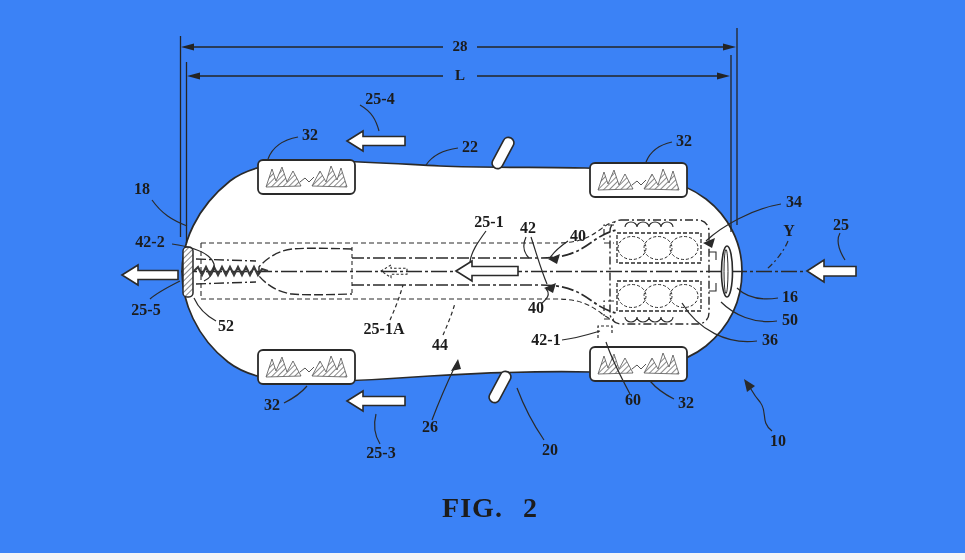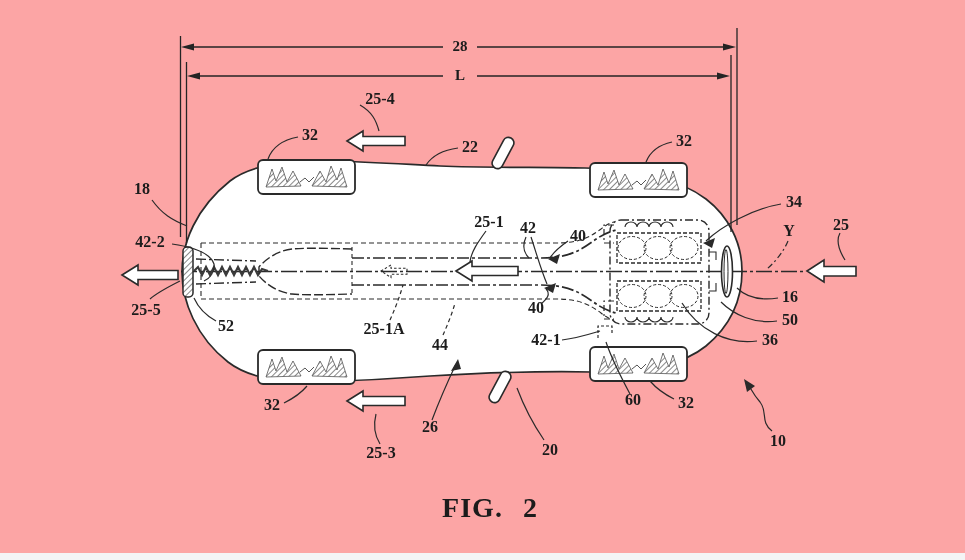--- a/index.html
+++ b/index.html
@@ -1,16 +1,16 @@
 <!DOCTYPE html>
 <html><head>
 <meta charset="utf-8">
 <style>
   html,body{margin:0;padding:0;background:#ffffff;}
-  .page{position:relative;width:965px;height:560px;background:#fca5a5;overflow:hidden;
+  .page{position:relative;width:965px;height:560px;background:#3b82f6;overflow:hidden;
         font-family:"Liberation Serif", serif;}
   svg{position:absolute;left:0;top:0;}
   .ref{font-family:"Liberation Serif", serif;font-weight:bold;font-size:16px;fill:#1c1c1c;}
   .dim{font-family:"Liberation Serif", serif;font-weight:bold;font-size:15px;fill:#1c1c1c;}
   .cap{font-family:"Liberation Serif", serif;font-weight:bold;font-size:28px;fill:#1c1c1c;letter-spacing:1px;word-spacing:12px;}
   .footer-strip{position:absolute;left:0;bottom:0;width:965px;height:7px;background:#f4f4f6;}
 </style>
 </head>
 <body>
 

